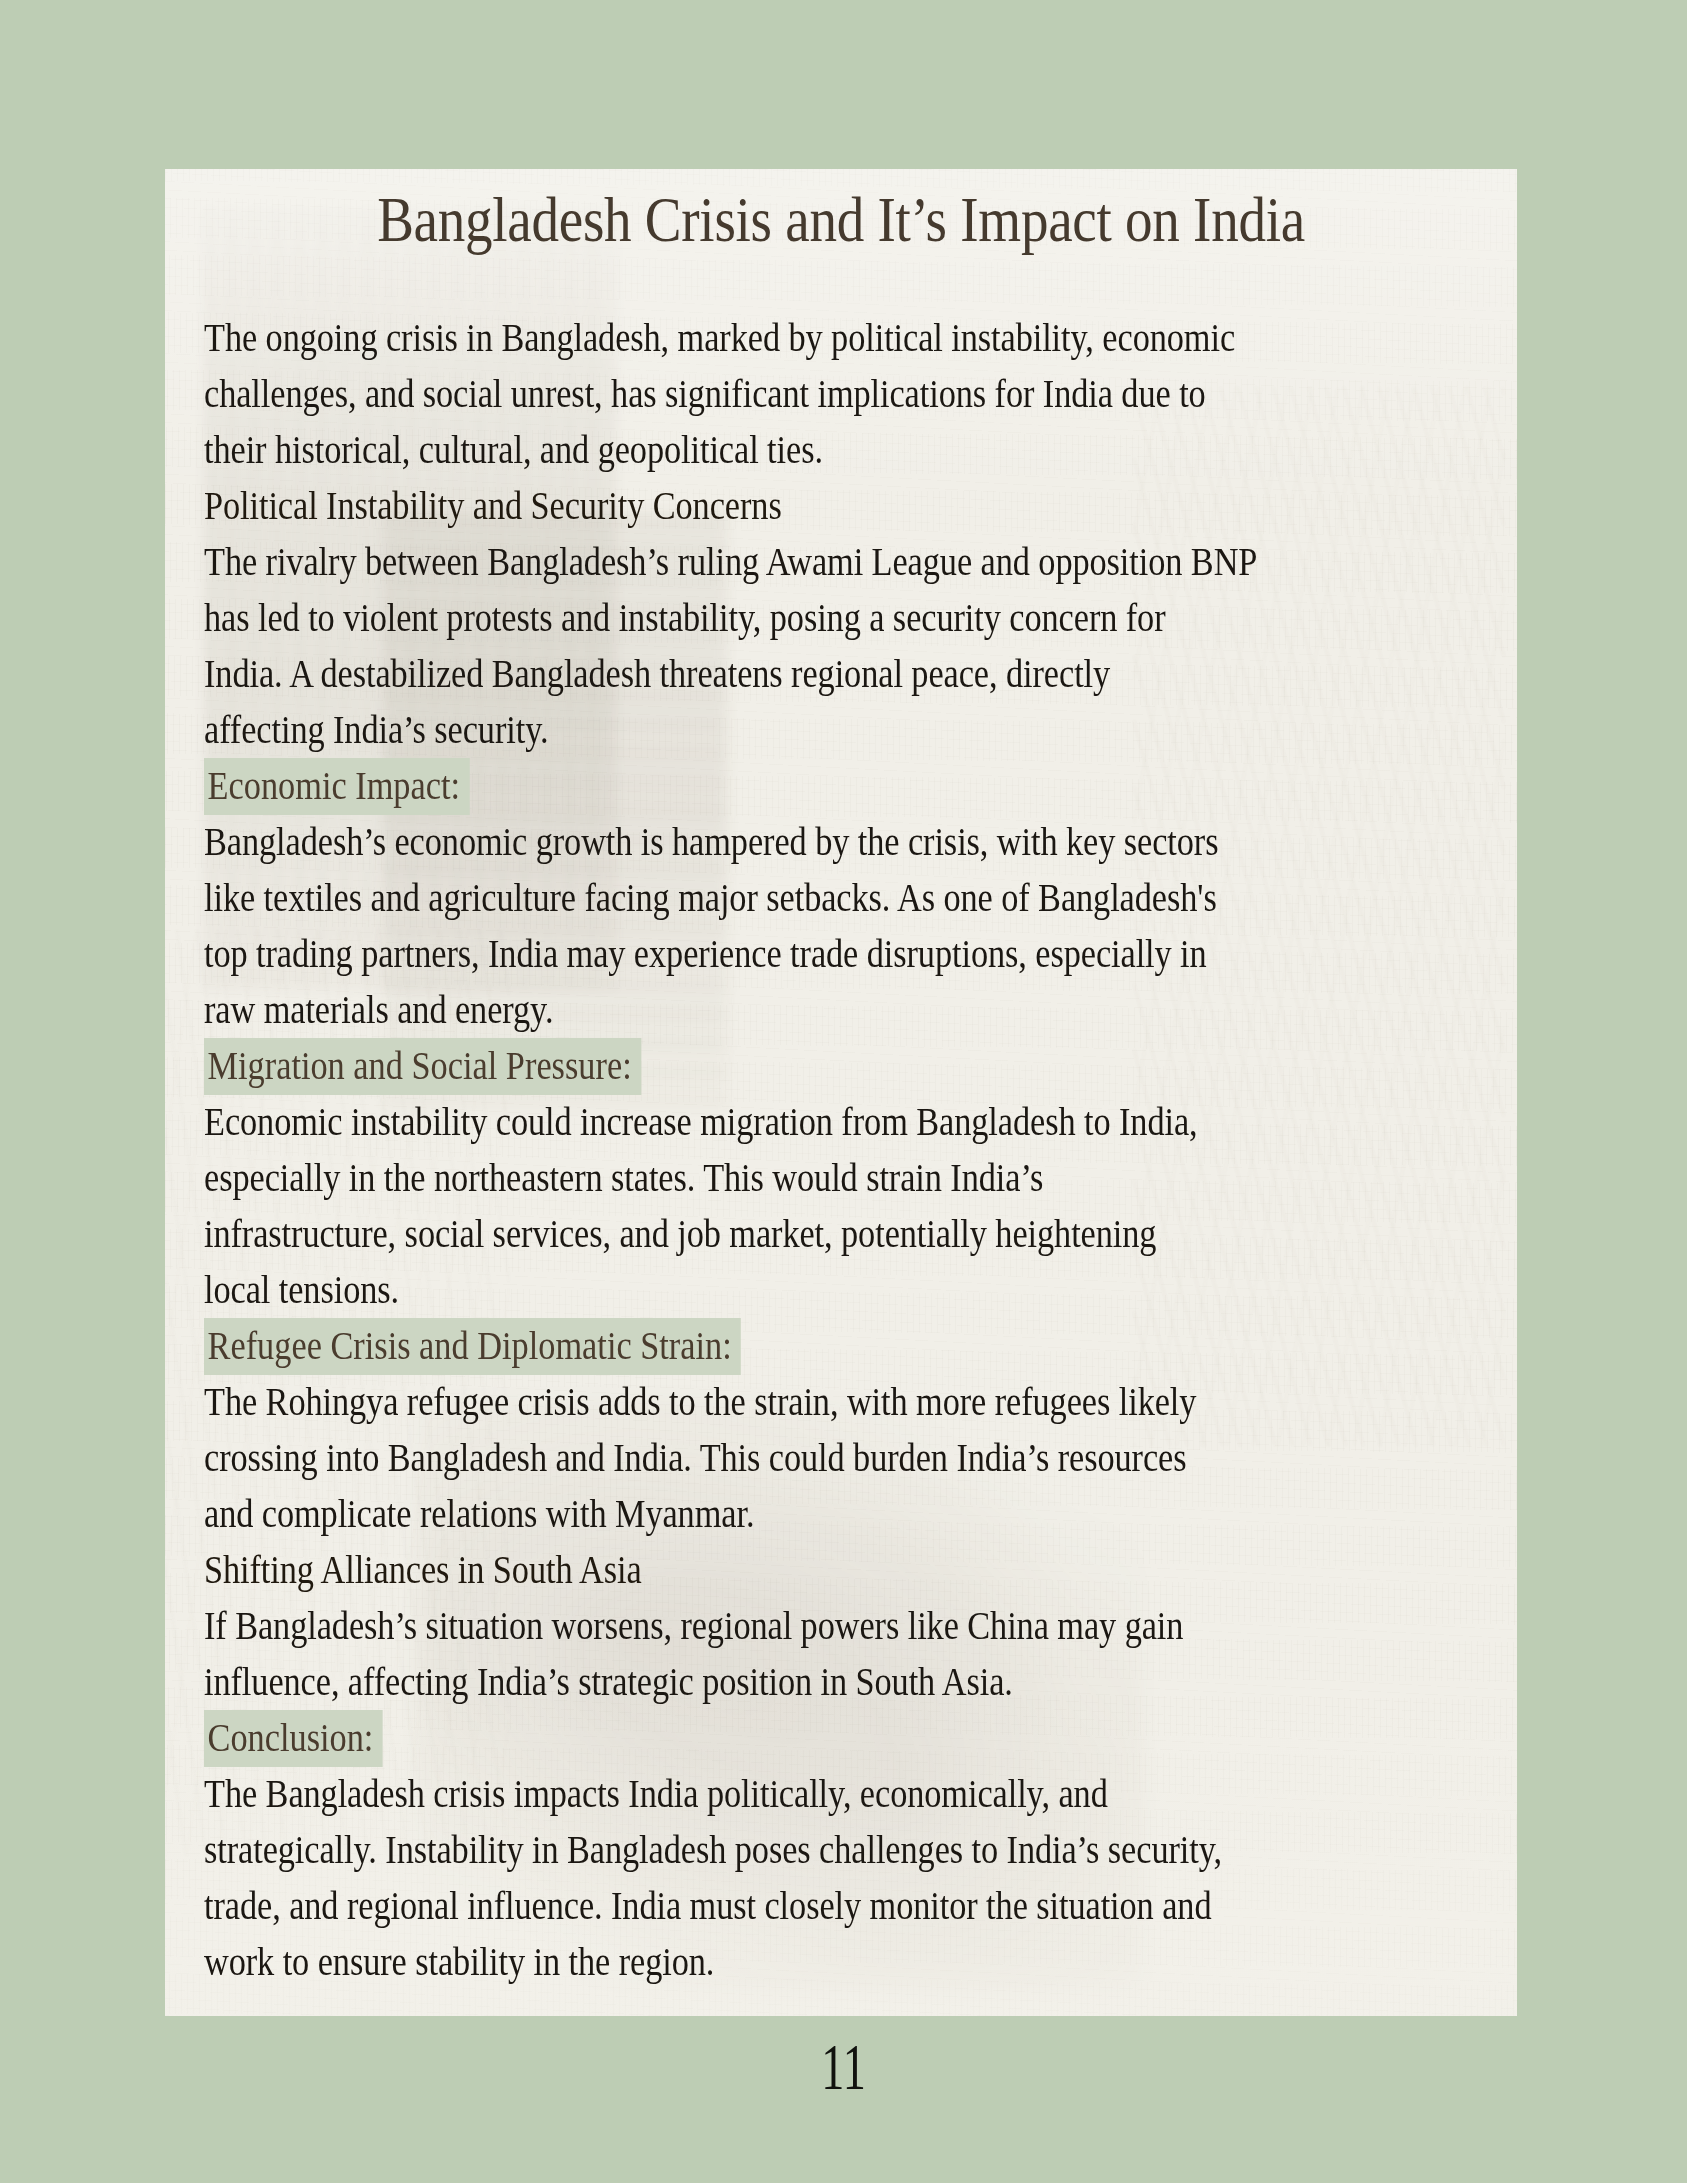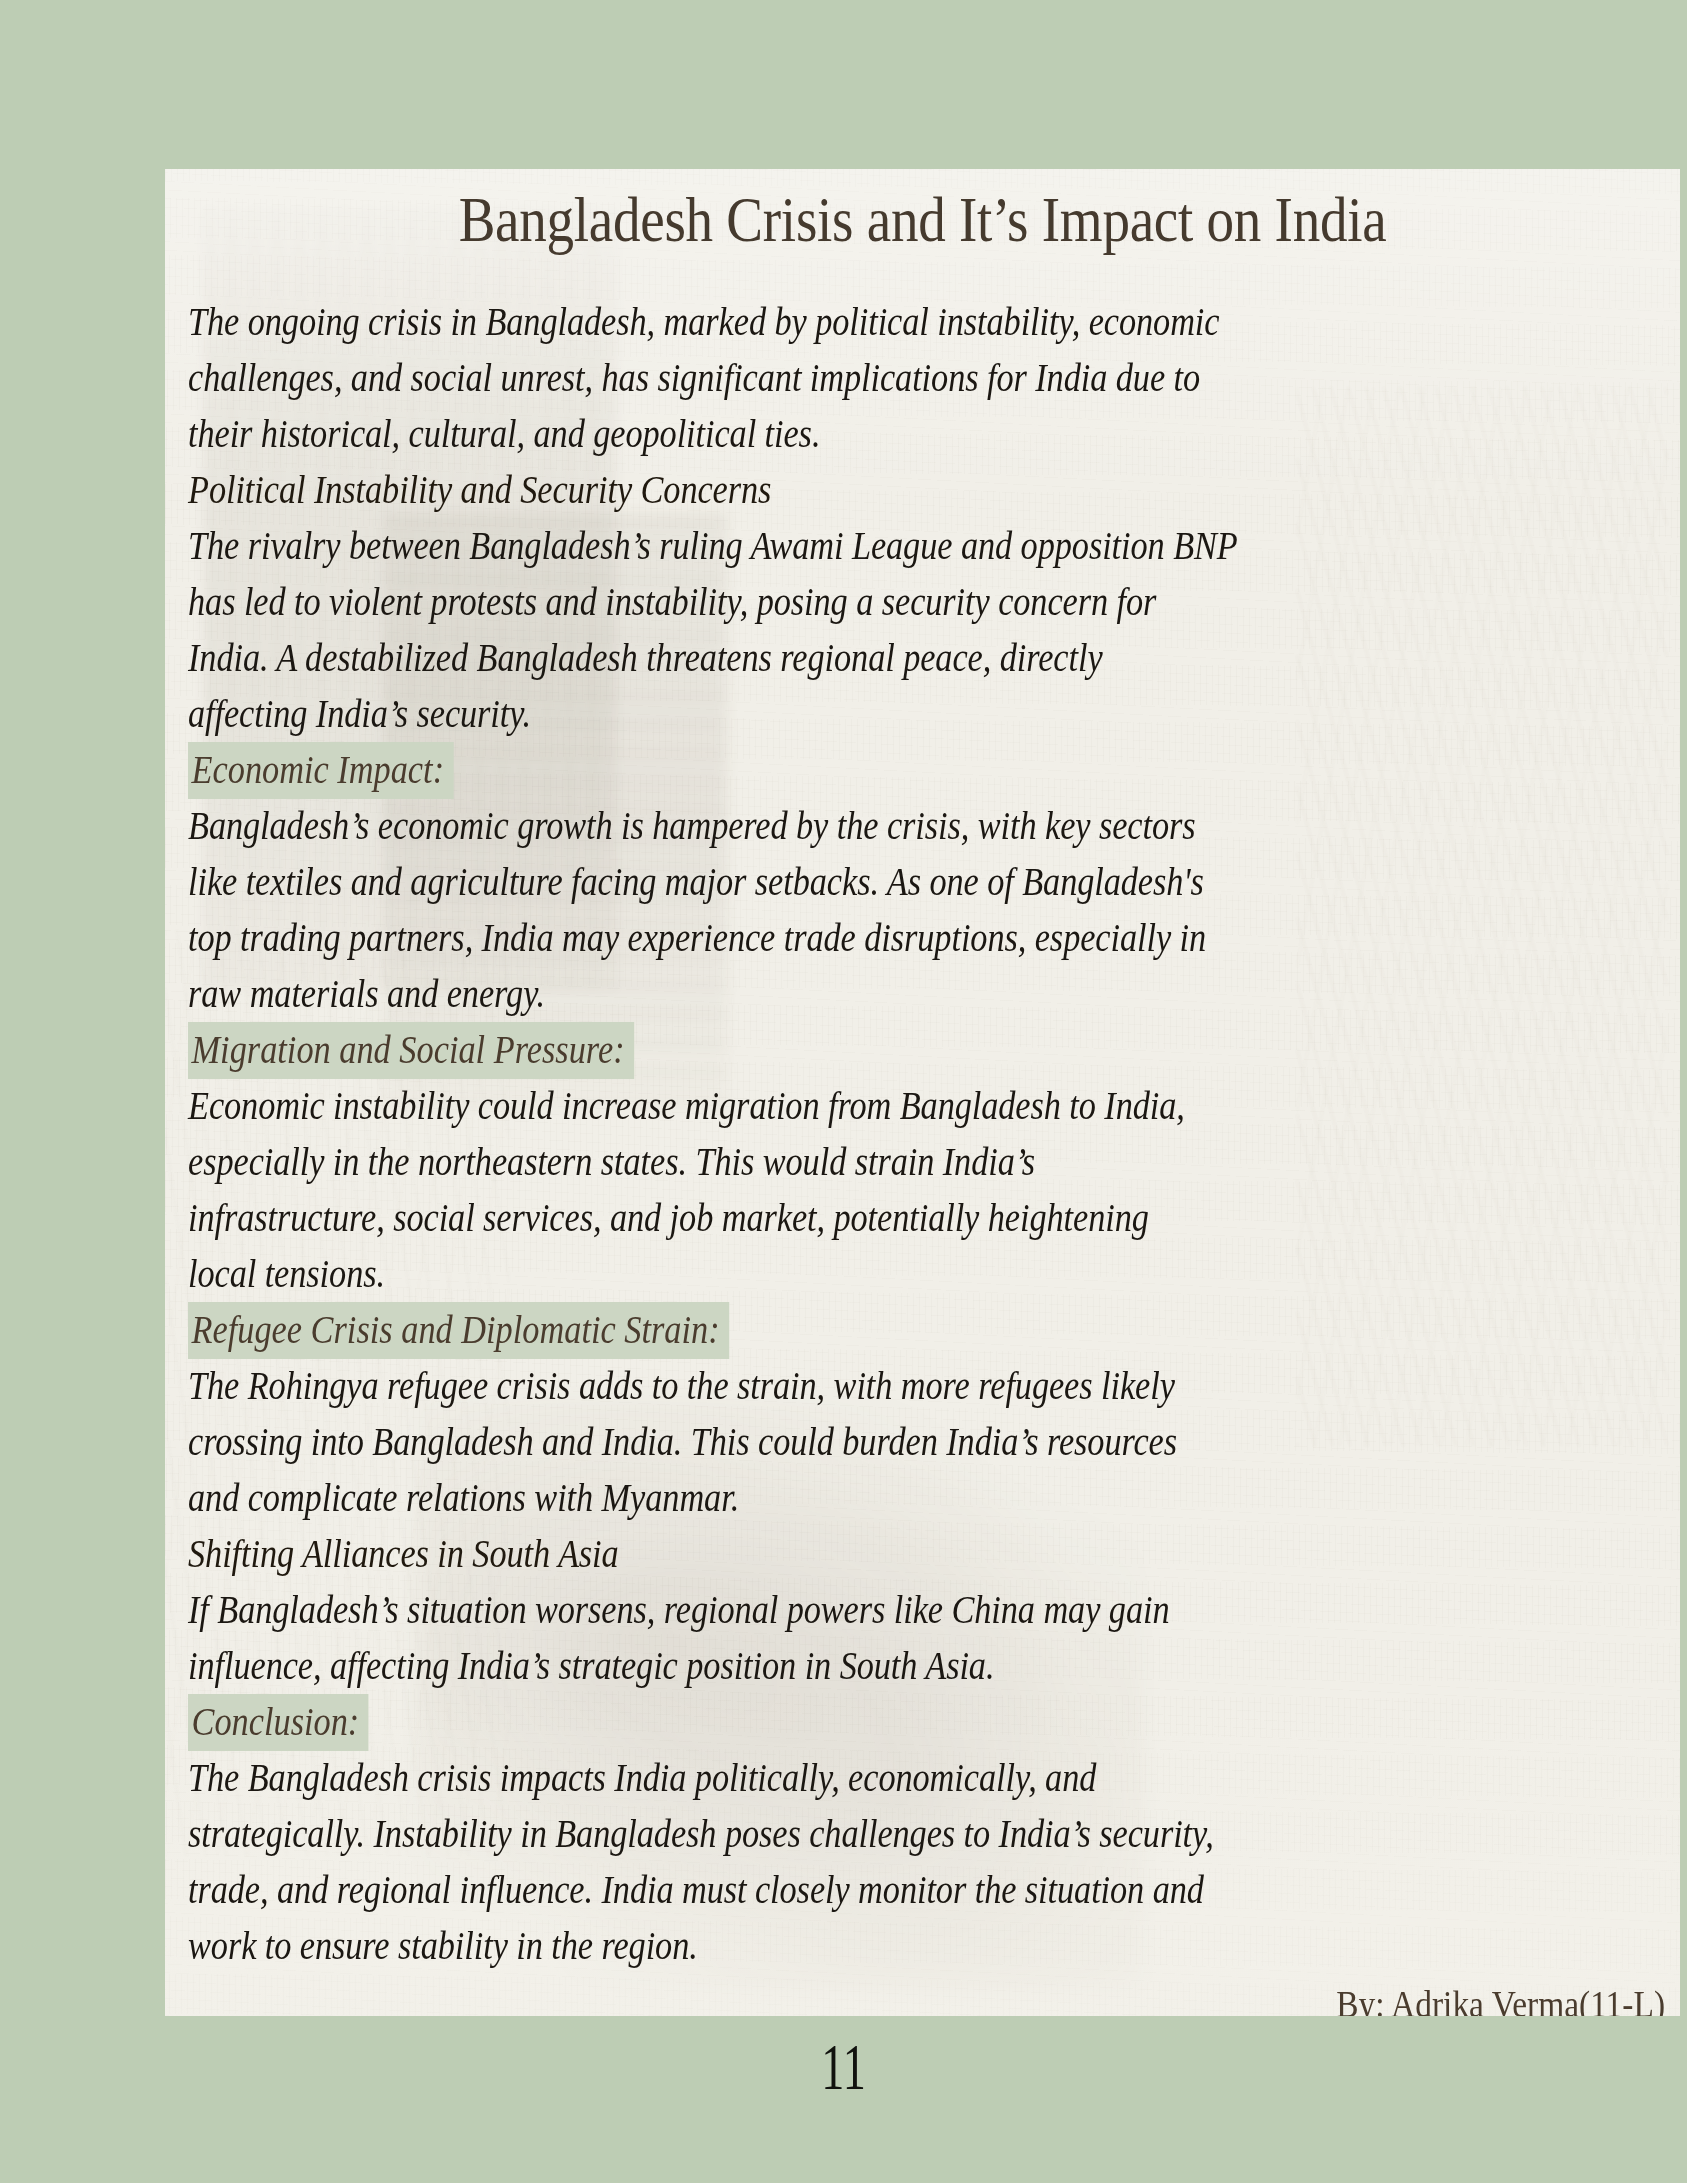--- a/index.html
+++ b/index.html
@@ -20,21 +20,21 @@
     position: absolute;
     inset: 0;
     background: #bdcdb4;
   }
 
   
   #article-card {
     position: absolute;
     left: 165px;
     top: 169px;
-    width: 1515px;
+    width: 1352px;
     height: 1847px;
     background: #f1efe8;
     overflow: hidden;
   }
 
   
   .watermark {
     position: absolute;
     pointer-events: none;
   }
@@ -122,23 +122,22 @@
     letter-spacing: -0.3px;
     margin: 0;
     padding: 18.5px 26.5px 0 26.5px;
     transform: scaleX(0.86);
     transform-origin: center top;
     white-space: nowrap;
   }
 
   
   #body-block {
-    margin: 0;
+    margin: 16px;
     padding: 42px 22.5px 0 22.5px;
-    font-style: italic;
   }
 
   .para, .plain-heading {
     color: #1b1712;
     font-size: 39px;
     line-height: 56px;
     margin: 0;
     transform: scaleX(0.88);
     transform-origin: left center;
     width: 113.6%;

